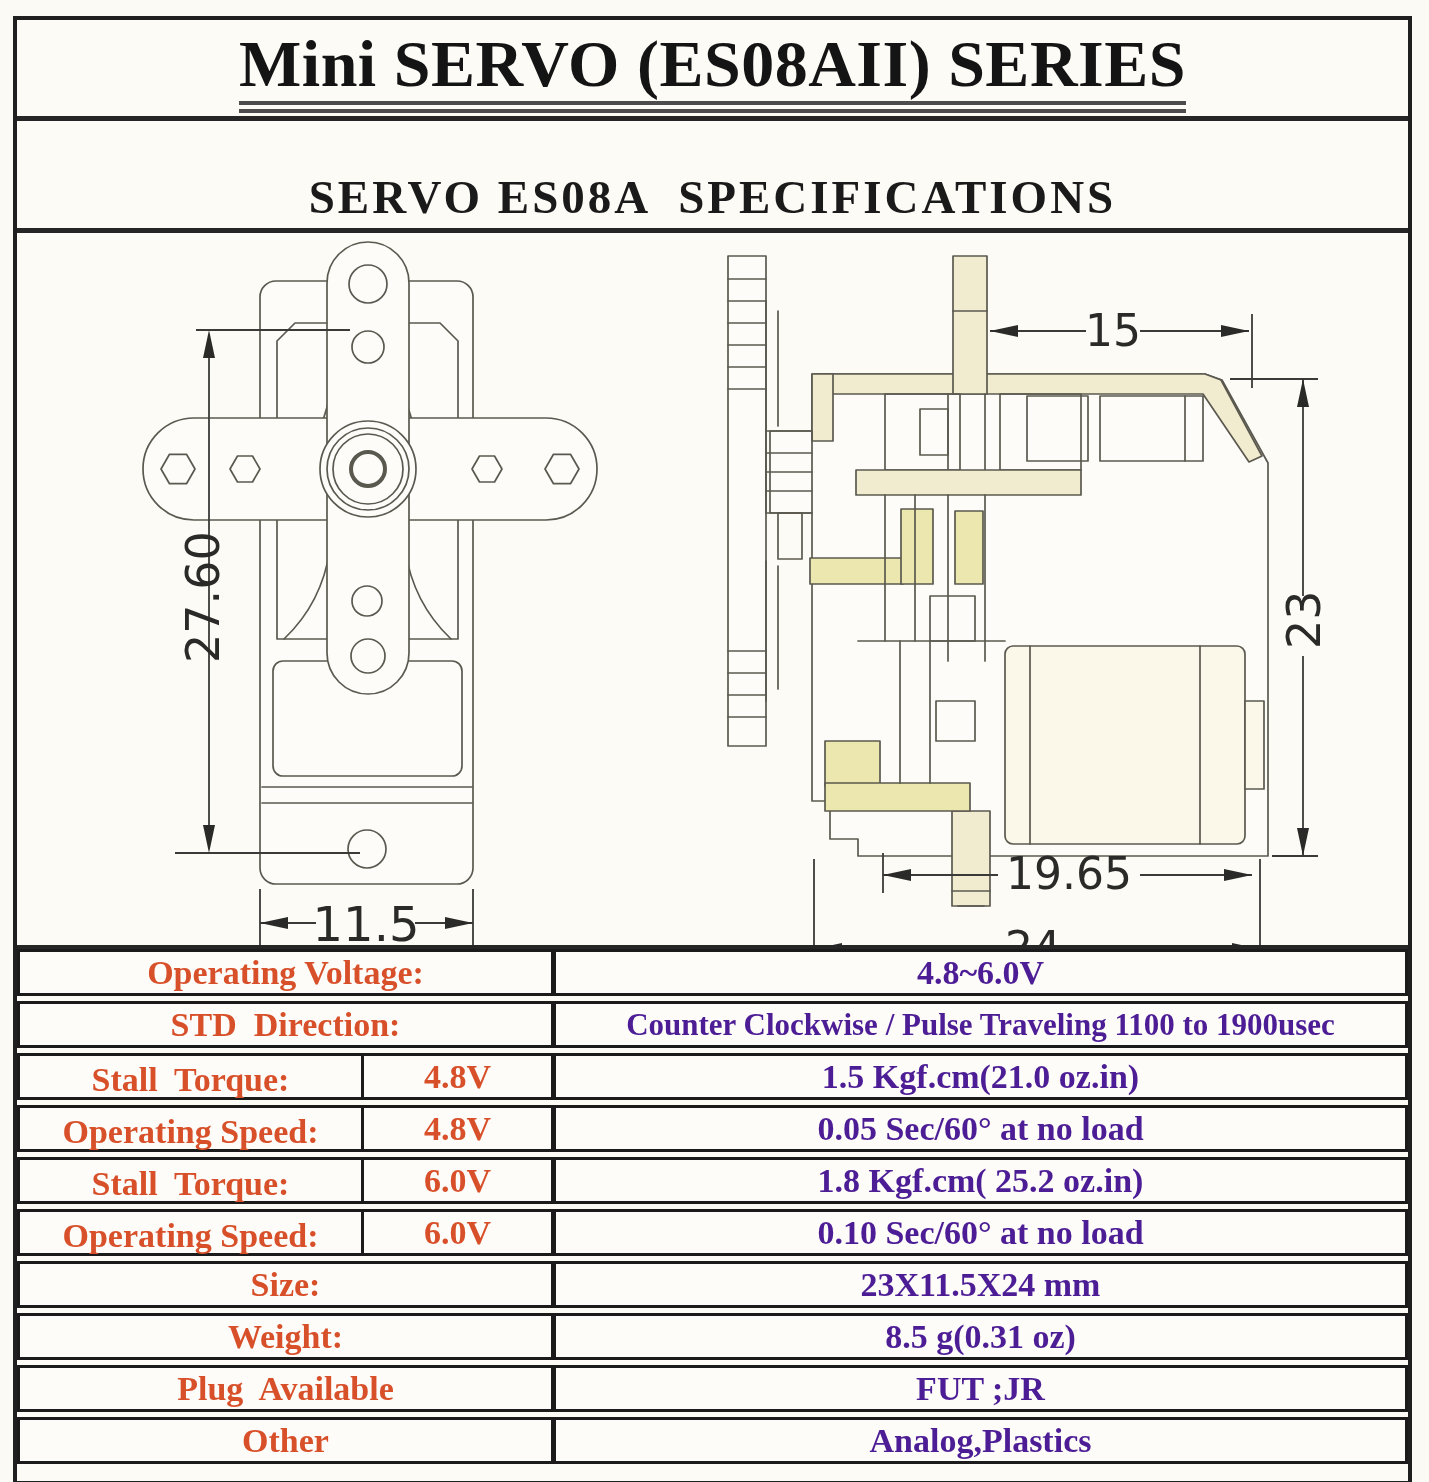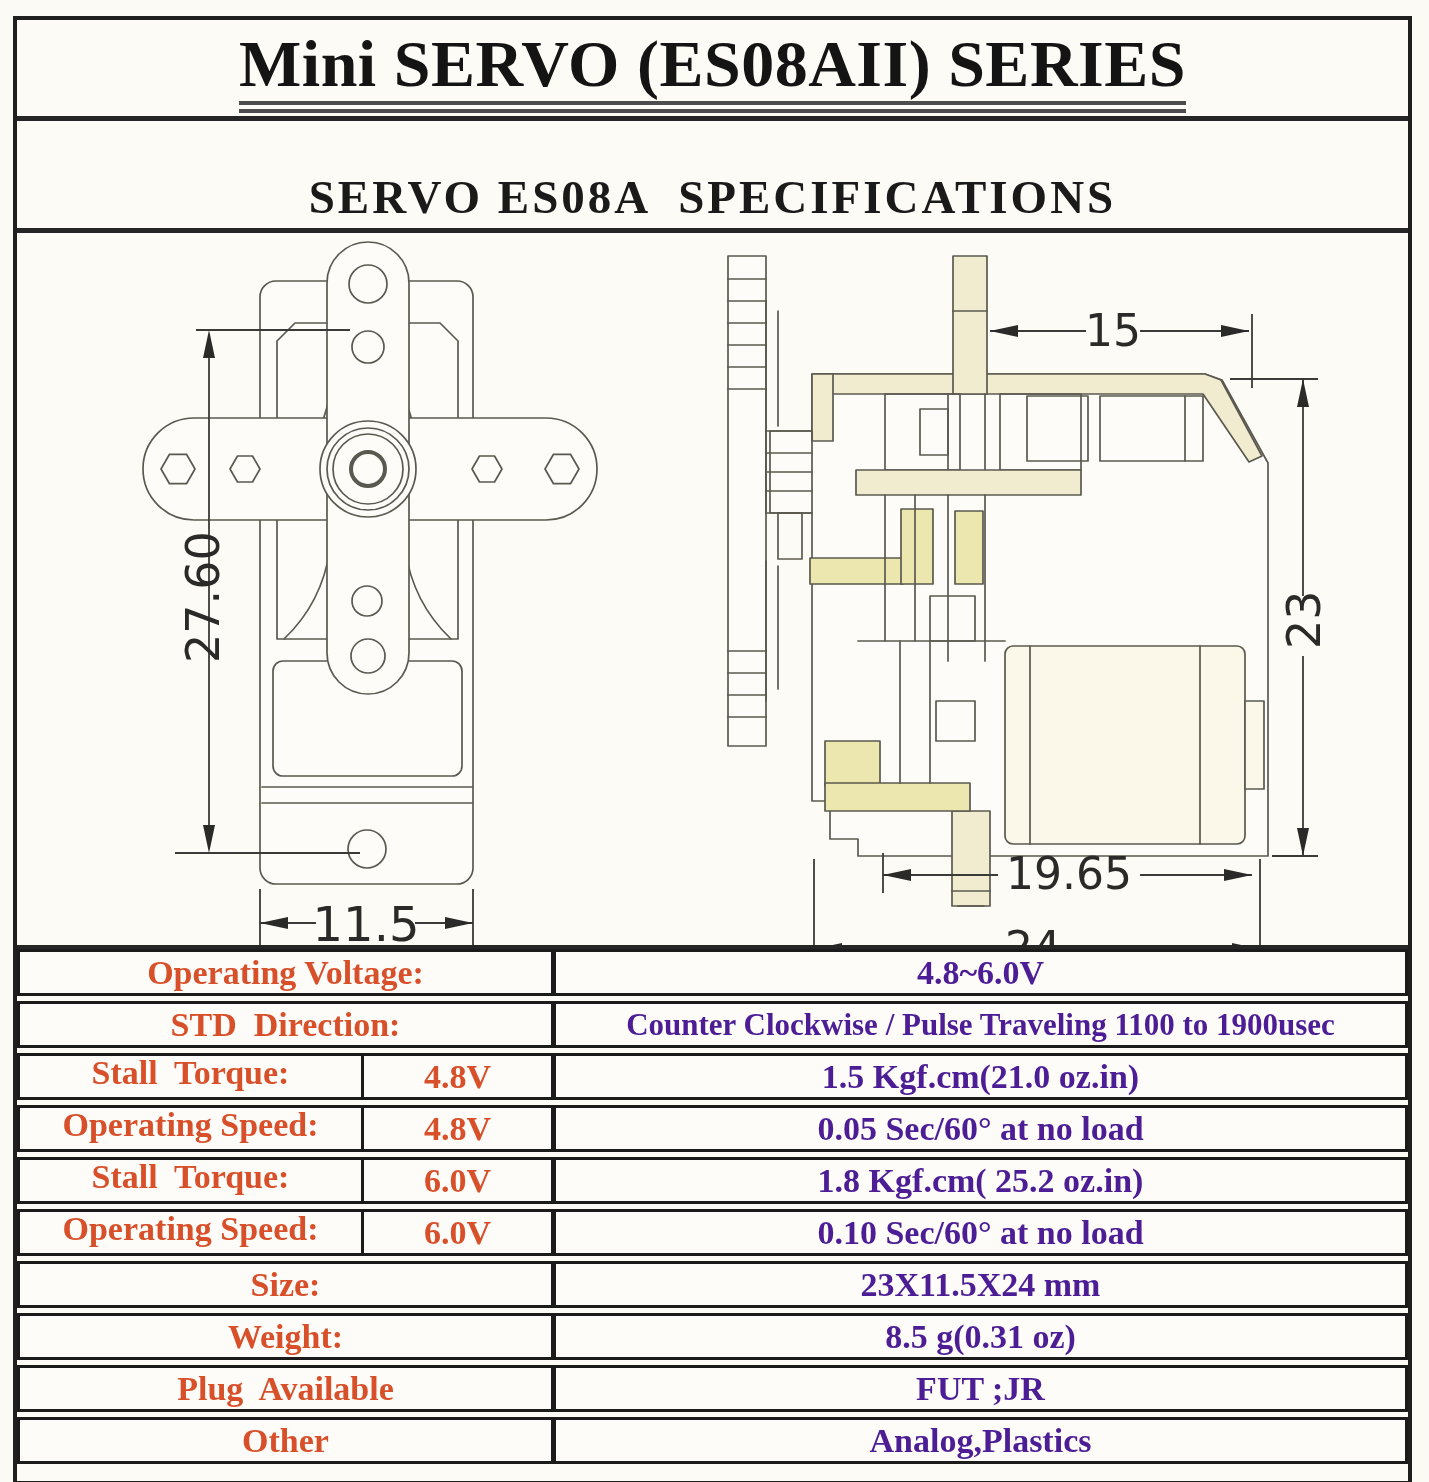--- a/index.html
+++ b/index.html
@@ -60,21 +60,21 @@
   }
   .cell-left {
     width:536px; border-right:5px solid #1b1b1b;
     display:flex; align-items:center; justify-content:center;
     box-sizing:border-box;
   }
   .cell-left.split { justify-content:flex-start; padding:0; }
   .sub-label {
     width:344px; height:100%;
     border-right:3px solid #1b1b1b;
-    display:flex; align-items:flex-start; justify-content:center;
+    display:flex; align-items:flex-end; justify-content:center;
     box-sizing:border-box;
   }
   .sub-volt { flex:1; height:100%; display:flex; align-items:center; justify-content:center; }
   .cell-val { flex:1; display:flex; align-items:center; justify-content:center; }
   .lbl {
     color:#d8502a; font-weight:bold; font-size:34px; white-space:pre; line-height:1;
   }
   .val {
     color:#4c1d95; font-weight:bold; font-size:34px; white-space:pre; line-height:1;
   }

